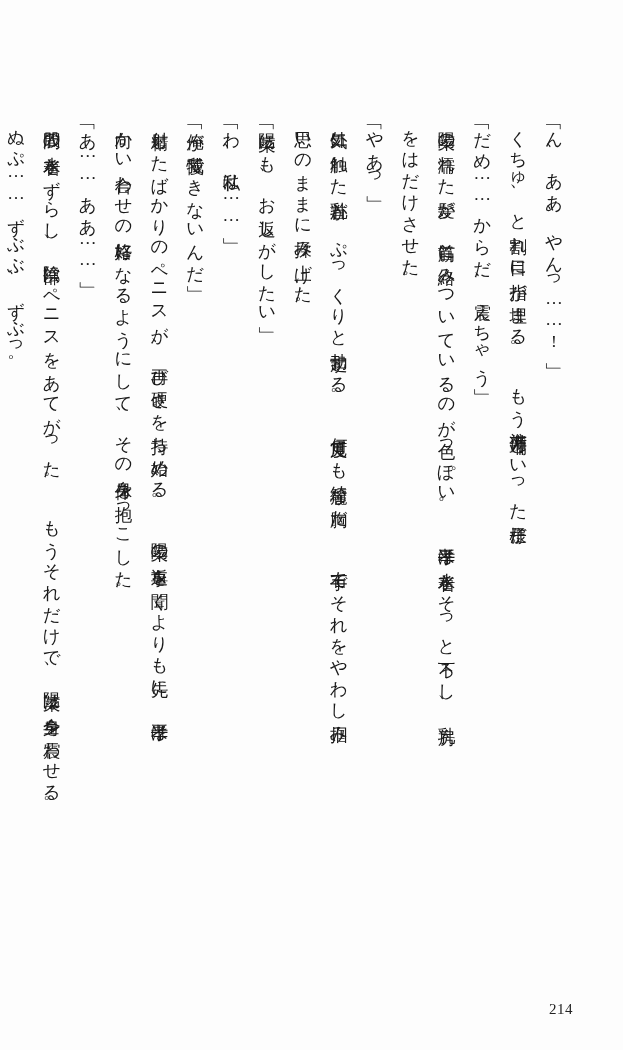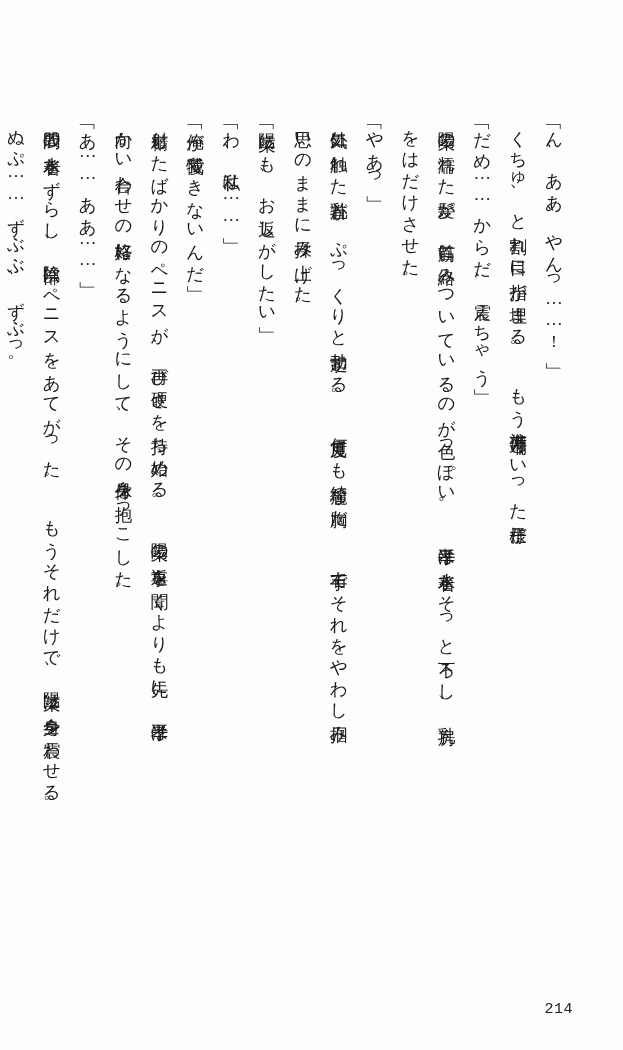--- a/index.html
+++ b/index.html
@@ -38,21 +38,21 @@
   #text-block p {
     margin: 0;
     padding: 0;
     text-indent: 0;
   }
   .pagenum {
     position: absolute;
     right: 50px;
     bottom: 32px;
     font-size: 15px;
-    font-family: Liberation Mono, monospace;
+    font-family: Liberation Serif, serif;
     letter-spacing: 0.5px;
     color: #222;
   }
 </style>
 </head>
 <body>
 
 <div id="page">
 
   <div id="text-block">

